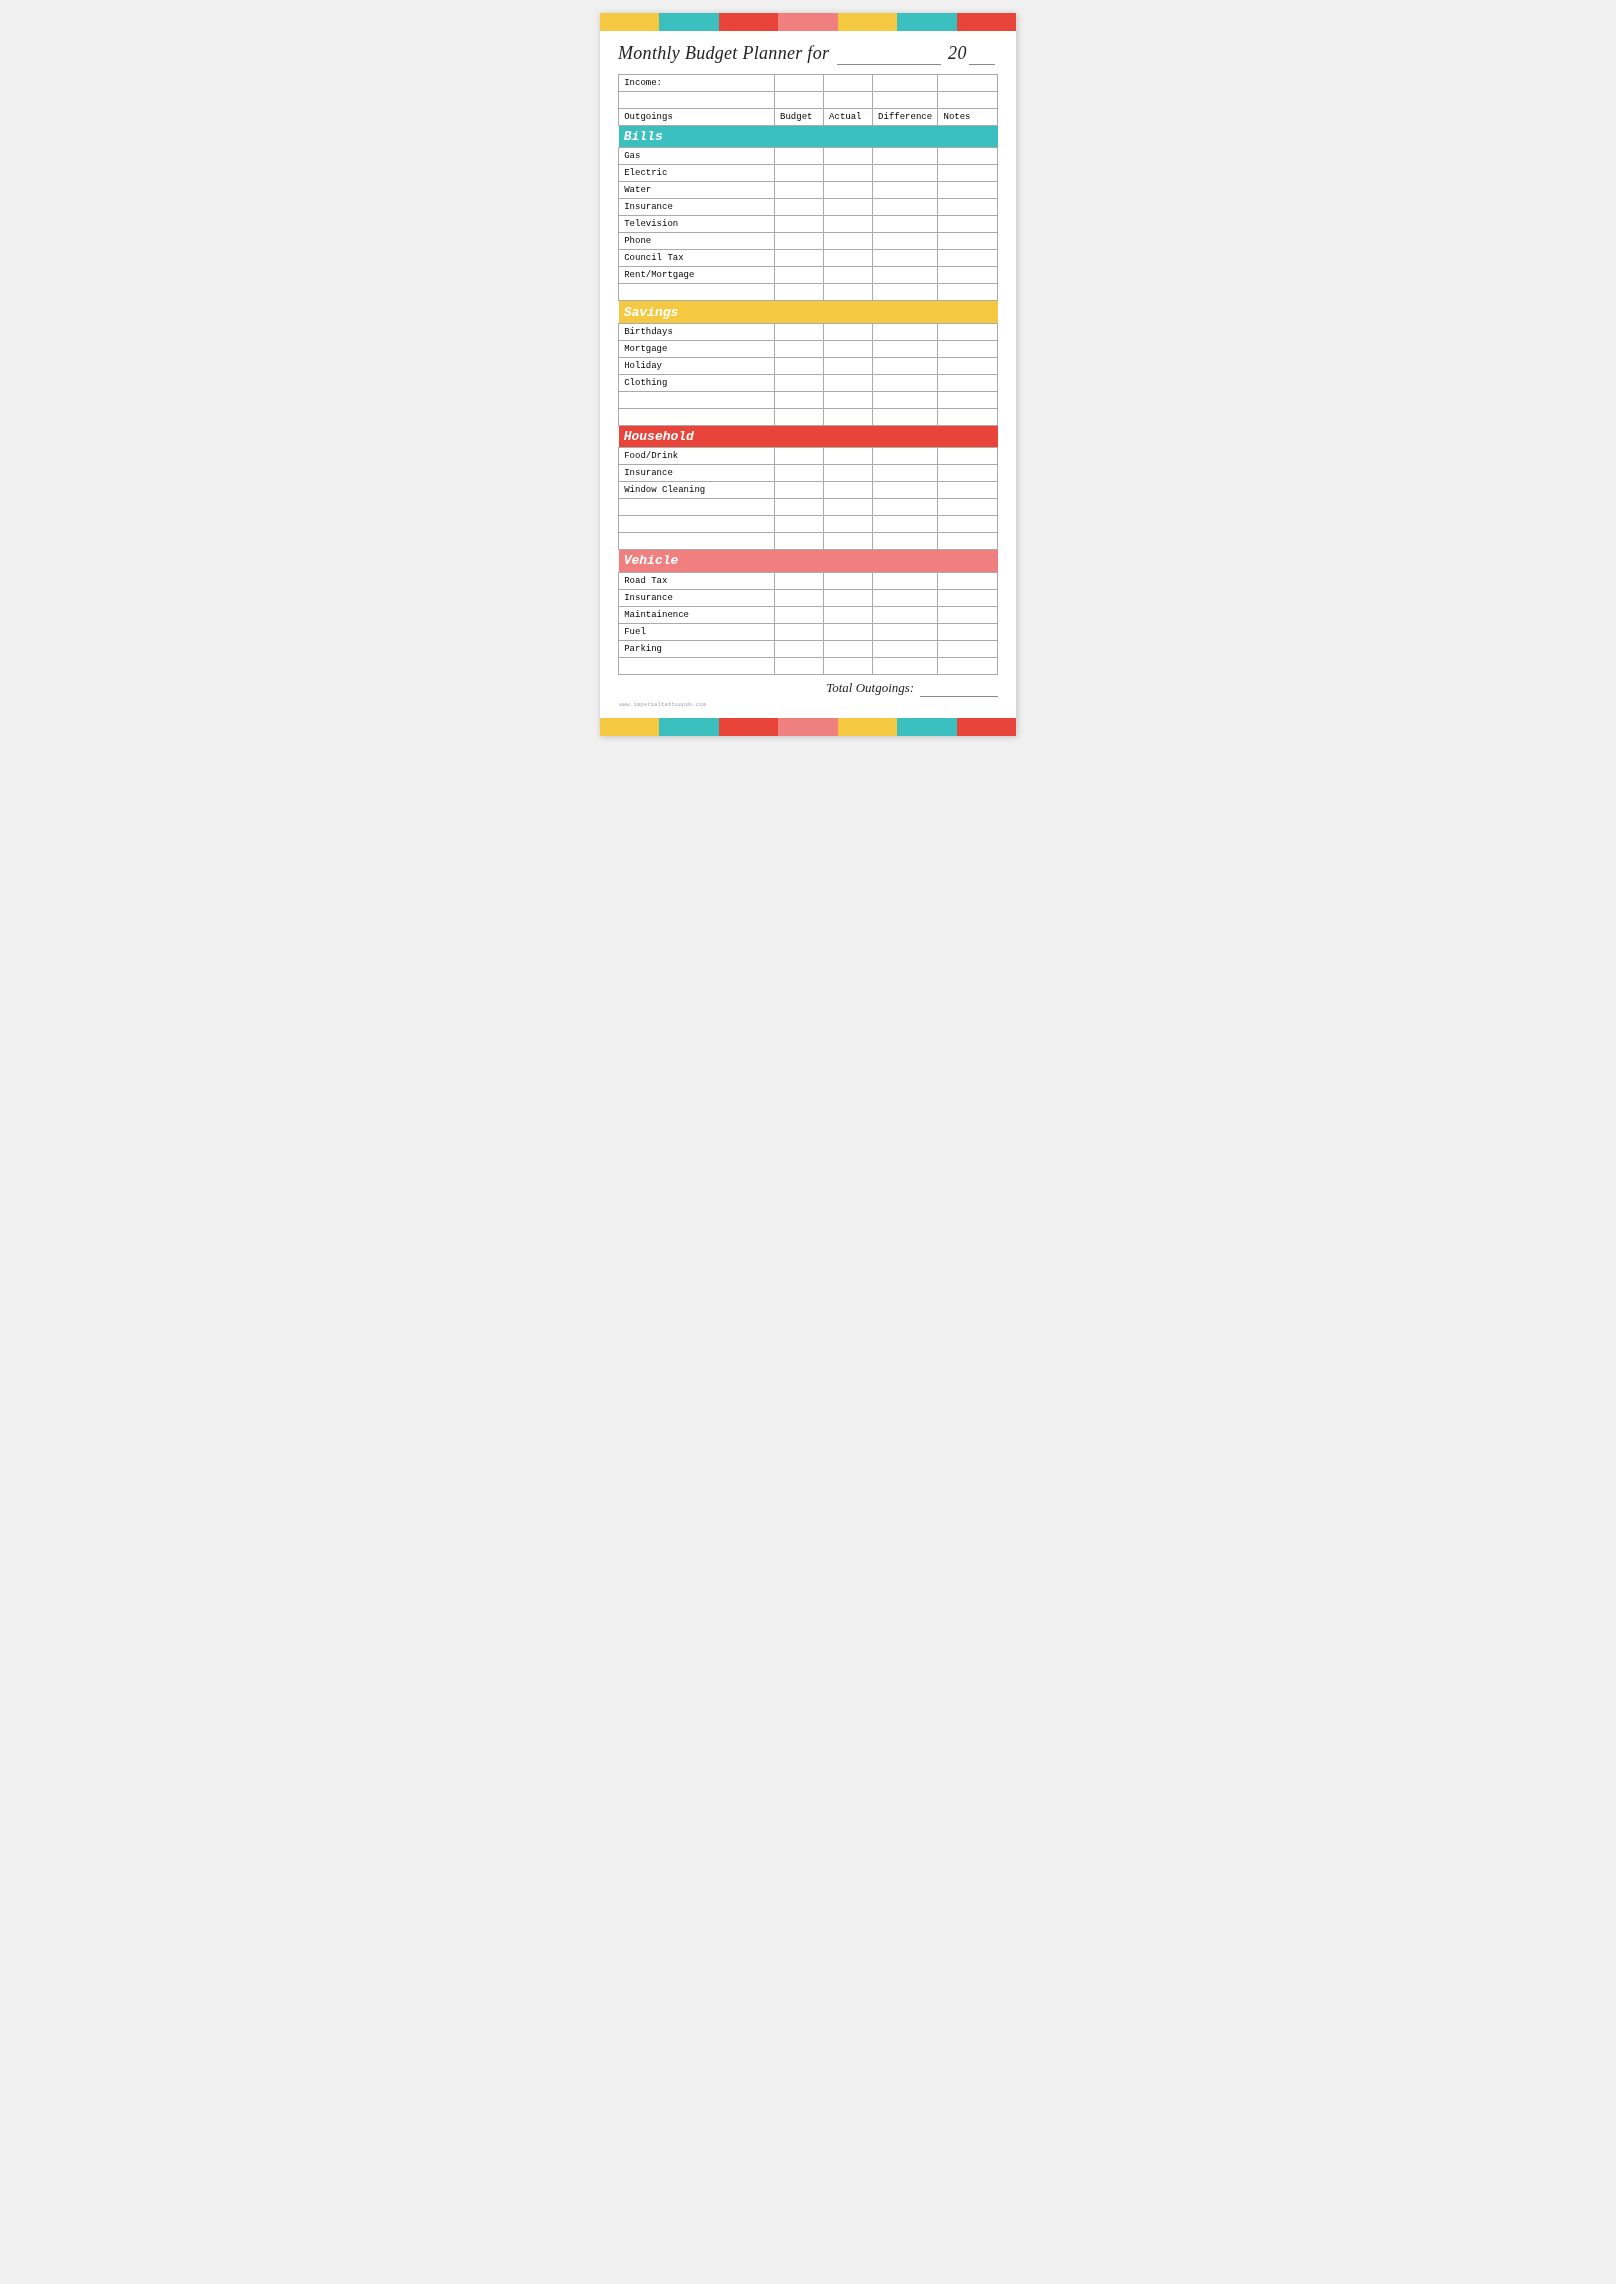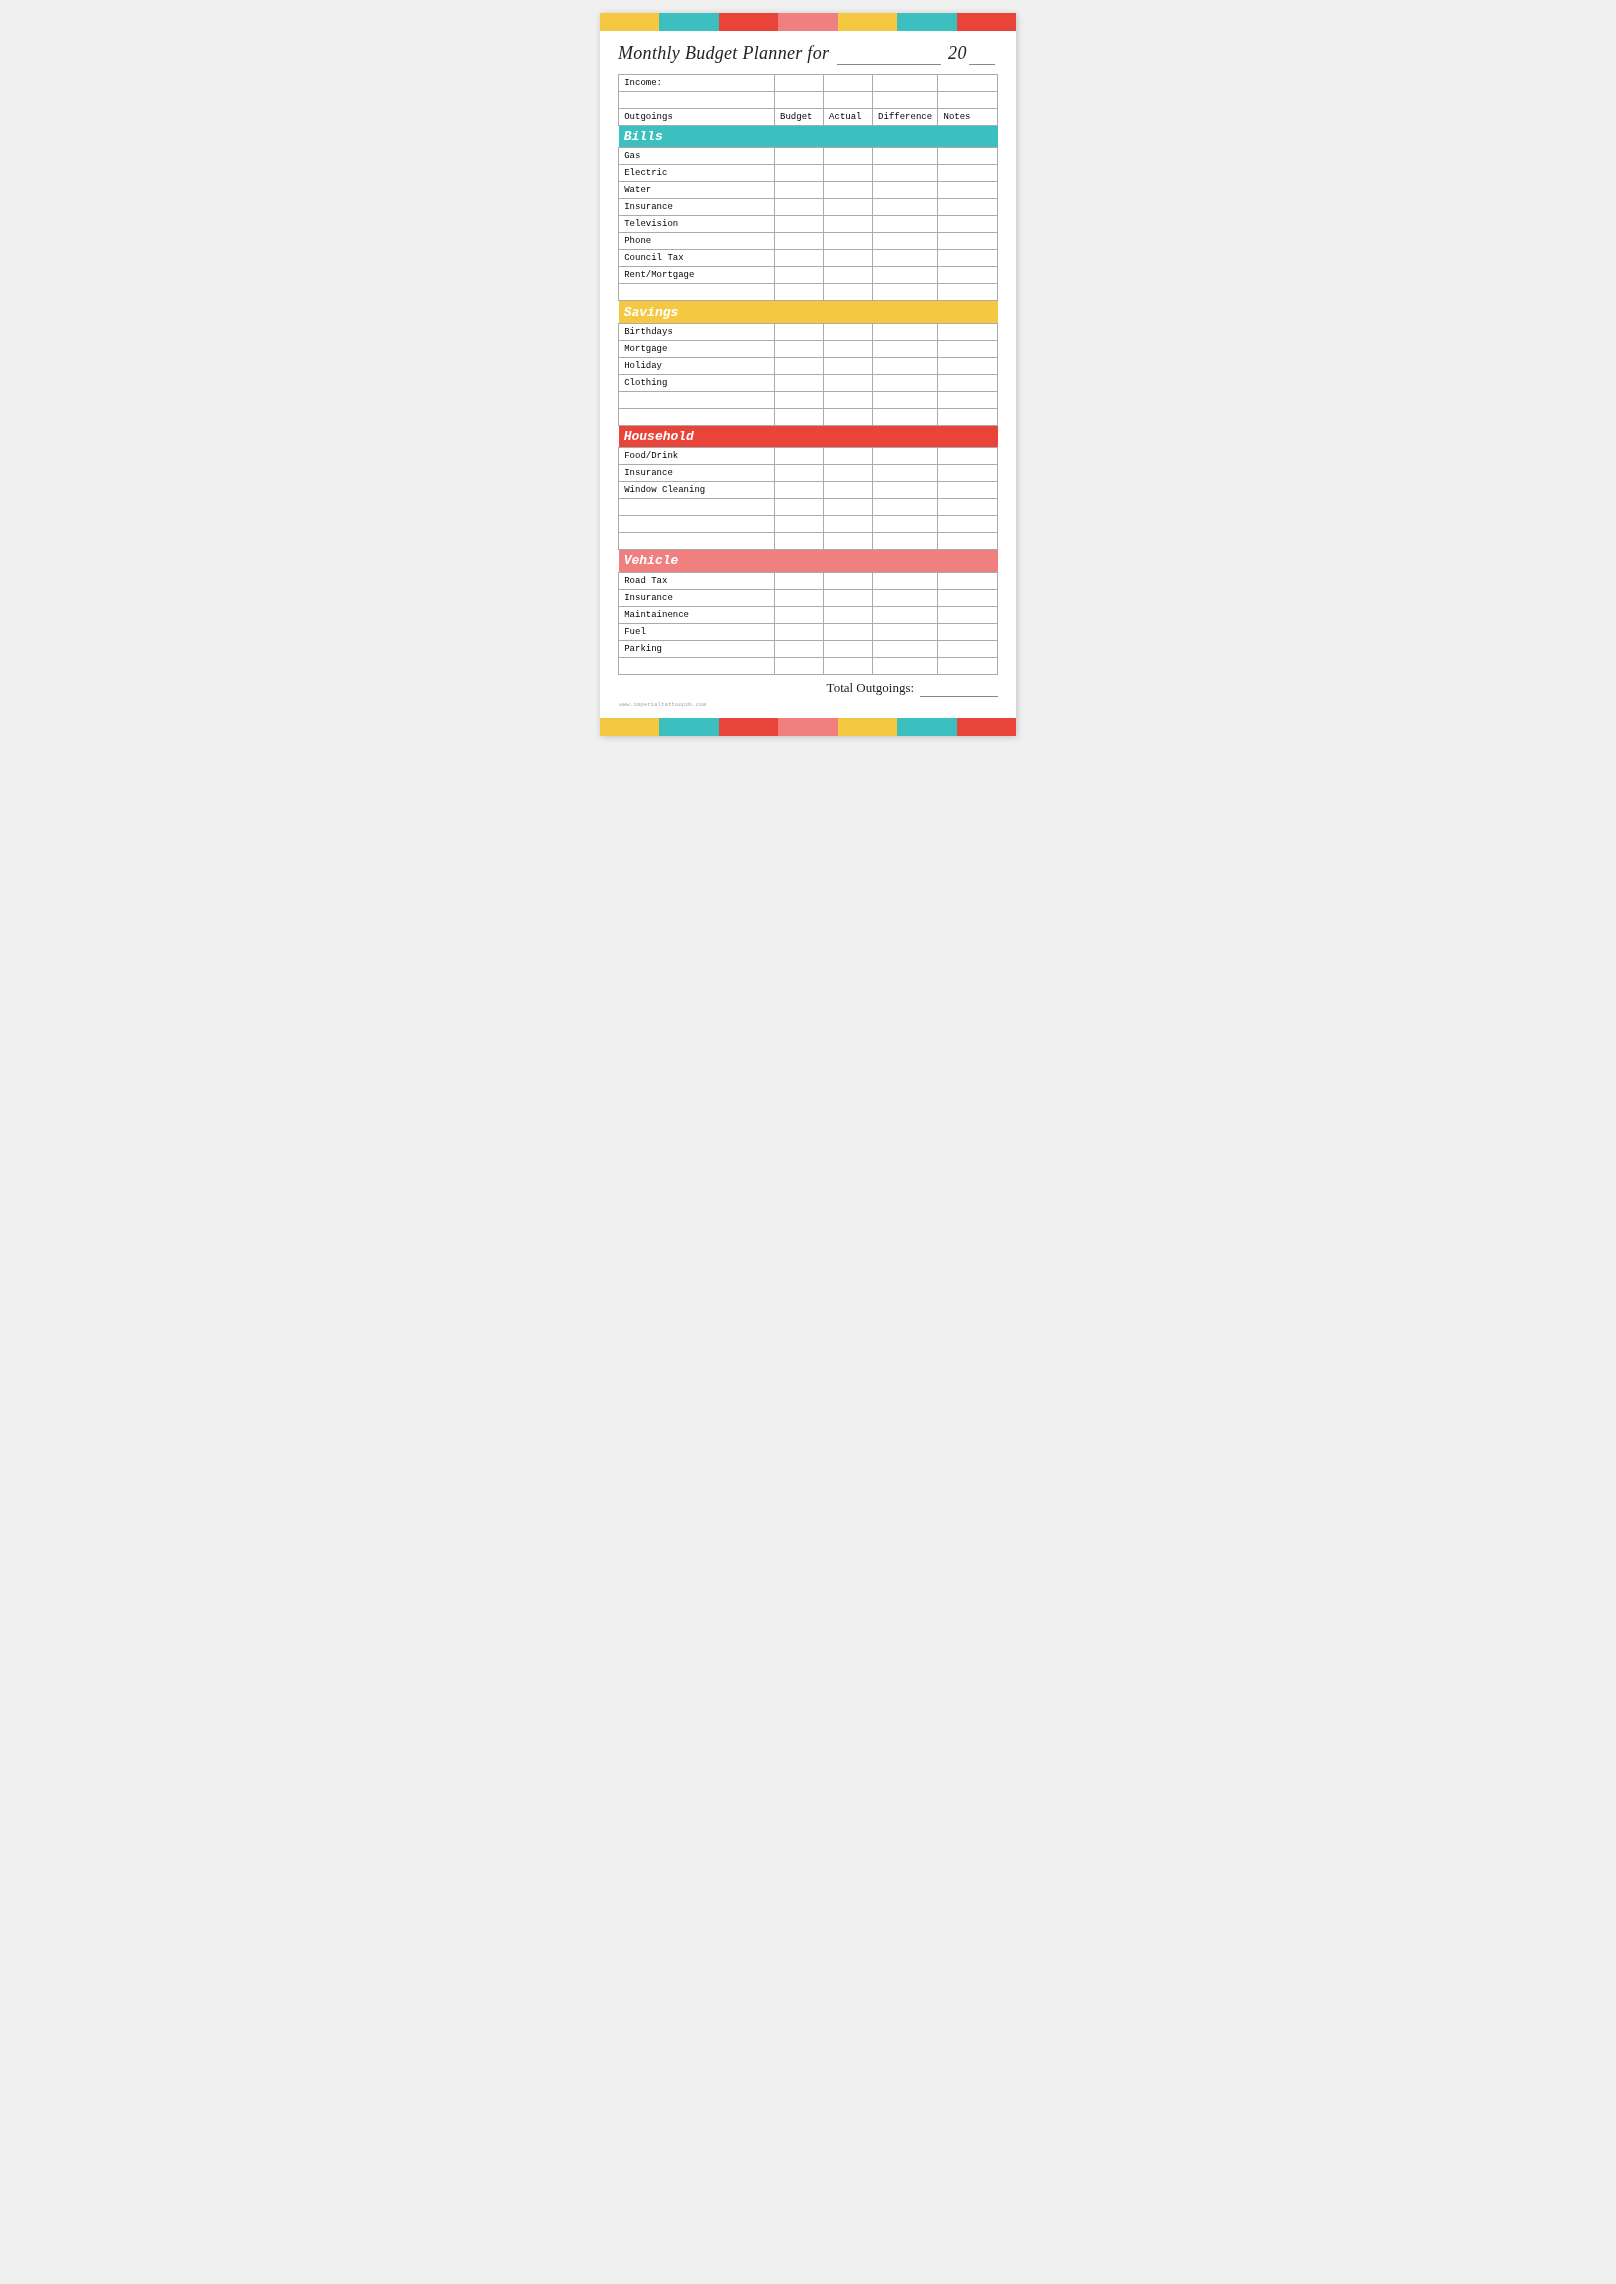--- a/index.html
+++ b/index.html
@@ -118,20 +118,21 @@
     }
 
     .empty-row td {
       background: white;
       height: 17px;
     }
 
     .total-line {
       text-align: right;
       font-family: 'Georgia', serif;
+      font-style: italic;
       font-size: 13px;
       color: #222;
       padding: 5.2px 0 2.6px 0;
     }
 
     .total-underline {
       border-bottom: 1.3px solid #888;
       display: inline-block;
       width: 78px;
       margin-bottom: -2.6px;

